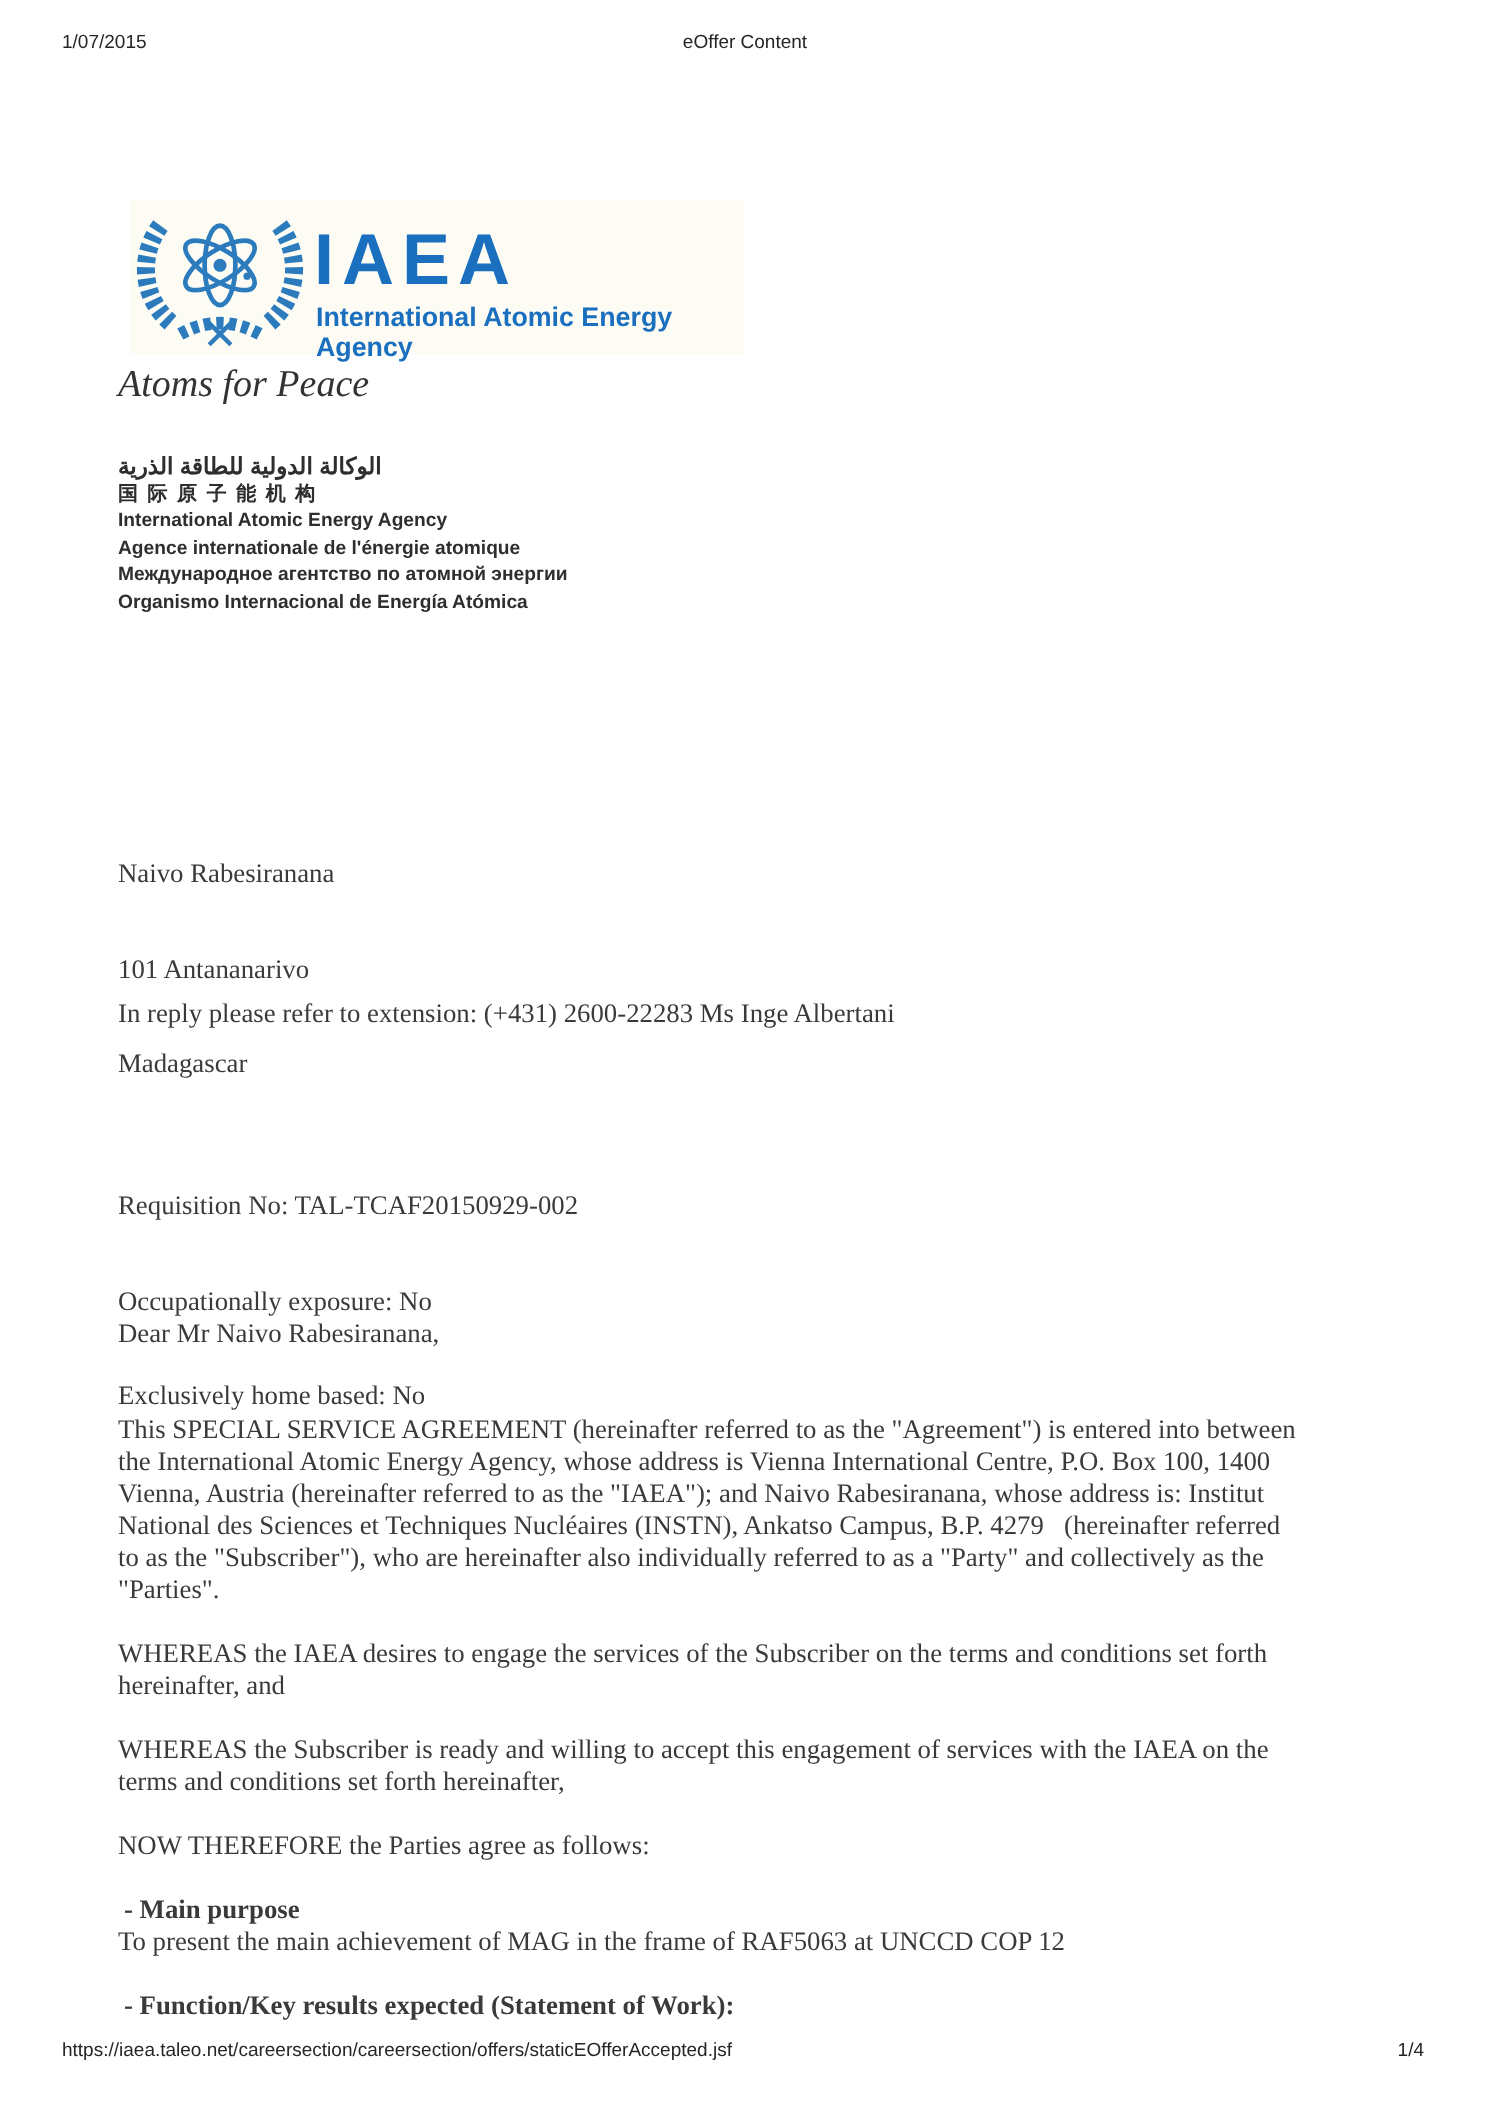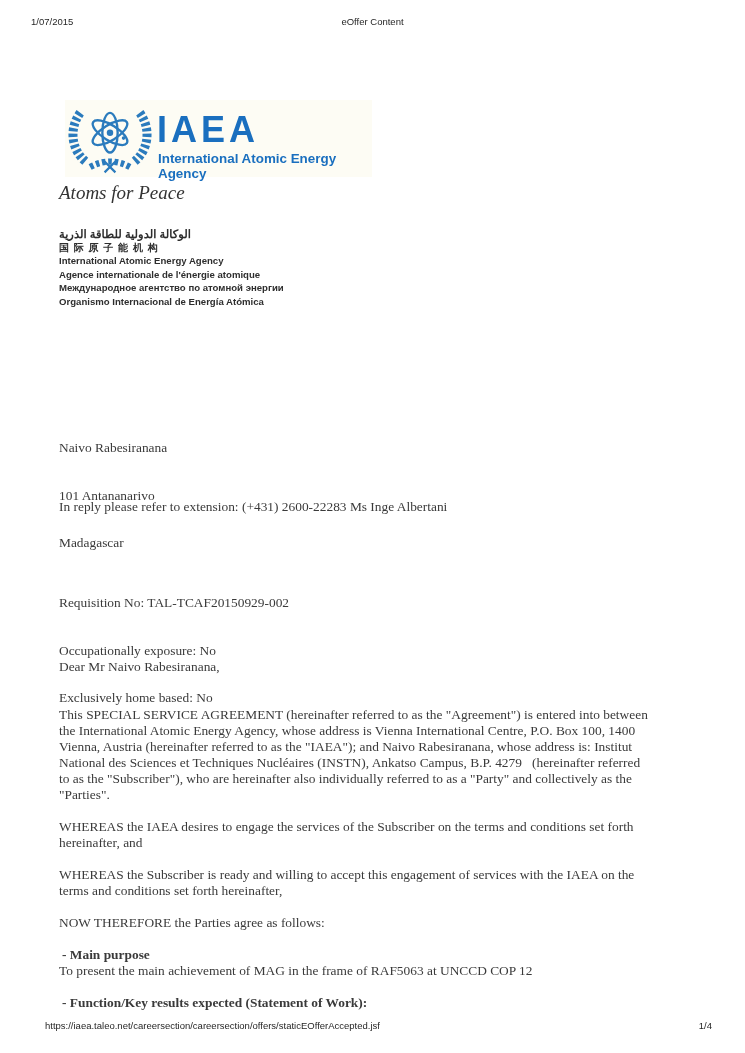--- a/index.html
+++ b/index.html
@@ -6,21 +6,21 @@
   #page{position:relative;width:745px;height:1053px;background:#ffffff;overflow:hidden;
         font-family:"Liberation Serif",serif;color:#3a3a3a;}
 
   
   .print-bar{position:absolute;left:0;width:745px;
              font-family:"Liberation Sans",sans-serif;font-size:9.5px;color:#262626;}
   #print-header{top:16px;height:14px;}
   #print-header .left{position:absolute;left:31px;top:0;}
   #print-header .center{position:absolute;left:0;width:745px;text-align:center;top:0;}
   #print-footer{top:1020px;height:14px;}
-  #print-footer .left{position:absolute;left:31px;top:0;margin-left:14px;}
+  #print-footer .left{position:absolute;left:31px;top:0;}
   #print-footer .right{position:absolute;right:33px;top:0;}
 
   
   #logo-box{position:absolute;left:65px;top:100px;width:307px;height:77px;background:#fdfcf4;}
   #emblem{position:absolute;left:1px;top:2px;}
   #wordmark{position:absolute;left:92px;top:11px;font-family:"Liberation Sans",sans-serif;
             font-weight:bold;color:#1a6fbf;font-size:36px;line-height:38px;letter-spacing:4px;}
   #wordmark-sub{position:absolute;left:93px;top:51px;font-family:"Liberation Sans",sans-serif;
             font-weight:bold;color:#1a6fbf;font-size:13.4px;line-height:15px;}
   #motto{position:absolute;left:59px;top:182px;font-style:italic;font-size:19px;color:#333;}
@@ -33,21 +33,21 @@
   #org-names .chinese{font-size:10px;line-height:13.4px;letter-spacing:1px;}
 
   
   #contact{position:absolute;left:59px;top:341px;font-size:8.8px;line-height:10.4px;color:#3a3a3a;}
   #contact a{color:#3355bb;text-decoration:none;cursor:pointer;}
 
   
   .body-text{position:absolute;left:59px;width:592px;font-size:13.4px;line-height:15.9px;
              white-space:pre-wrap;}
   .bold{font-weight:bold;padding-left:3px;}
-  #recipient{top:408px;}
+  #recipient{top:397px;}
   #recipient div{line-height:16px;}
   #reply-line{top:499px;}
   #letter-date{top:531px;}
   #req-block{top:563px;}
   #req-block div{line-height:16px;}
   #salutation{top:659px;}
   #para-agreement{top:707px;}
   #para-whereas-1{top:819px;}
   #para-whereas-2{top:867px;}
   #para-now{top:915px;}

